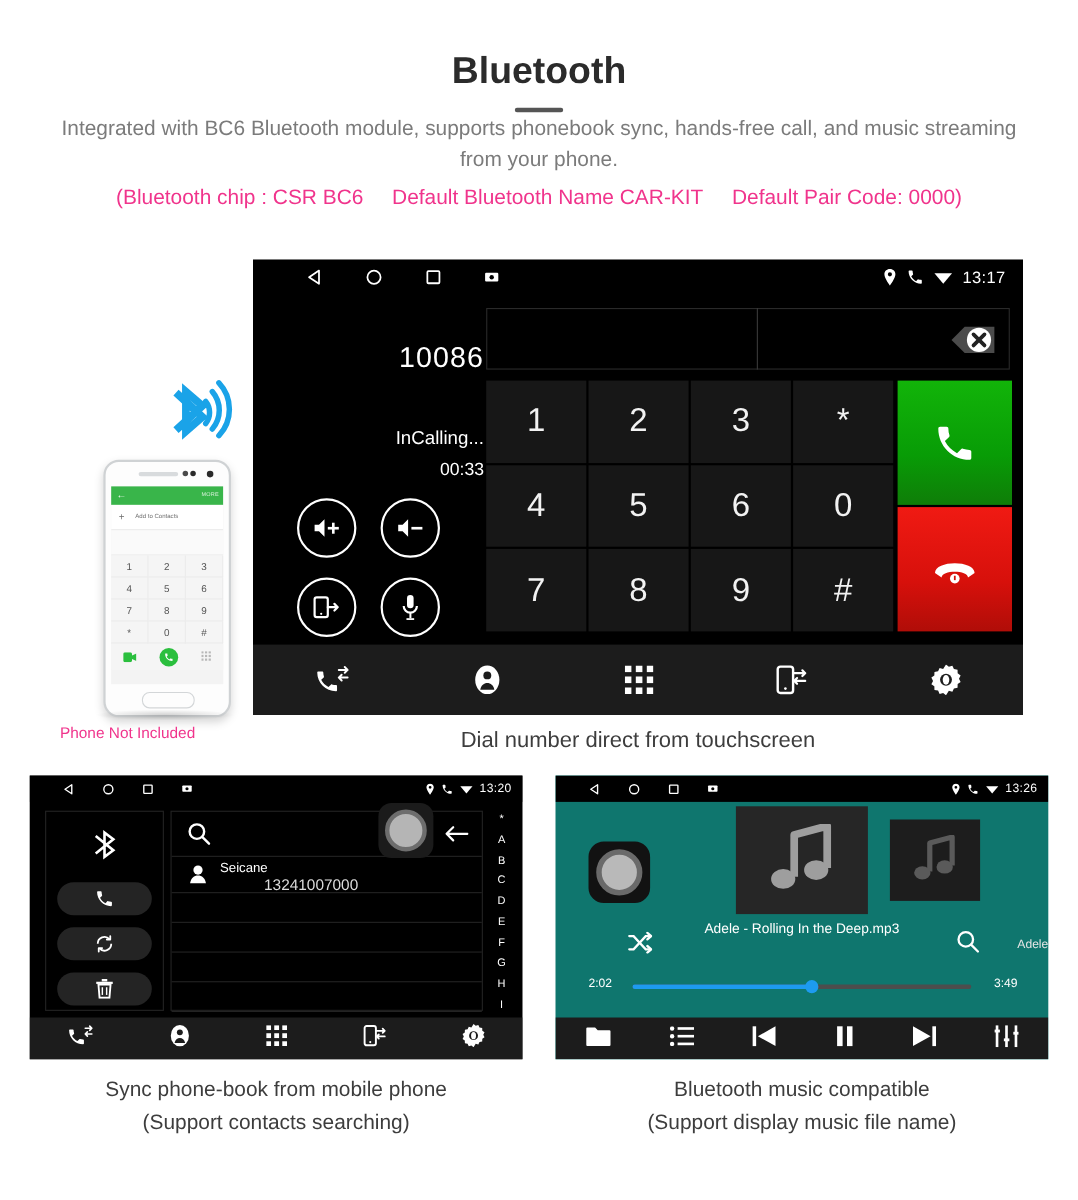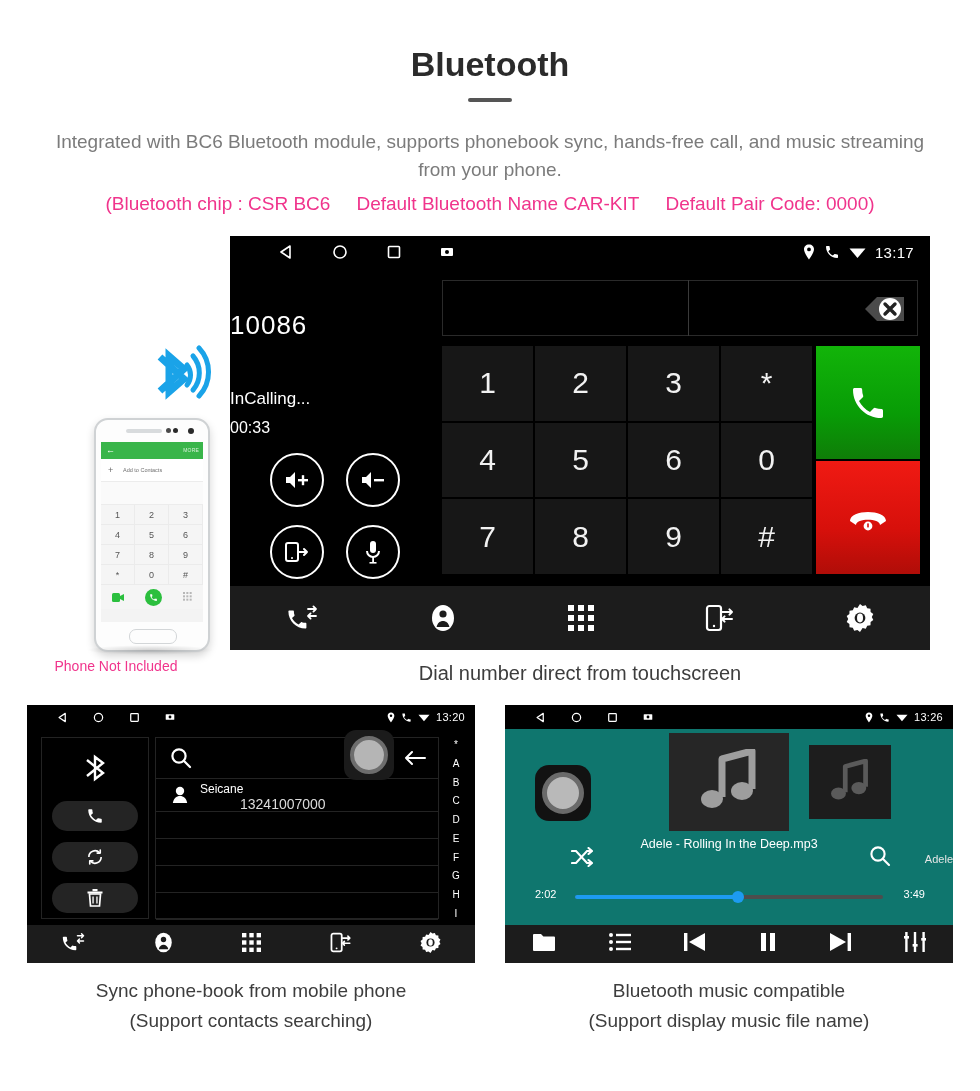--- a/index.html
+++ b/index.html
@@ -6,41 +6,41 @@
   body{
     width:980px;height:1091px;background:#ffffff;
     font-family:"Liberation Sans", sans-serif;
     color:#333;overflow:hidden;position:relative;
   }
   
   .header{padding-top:44px;text-align:center;}
   .title{font-size:34px;font-weight:bold;color:#2b2b2b;letter-spacing:0px;line-height:40px;}
   .rule{width:44px;height:4px;background:#555;margin:14px auto 0 auto;border-radius:2px;}
   .subtitle{
-    margin:26px auto 0 auto;width:880px;font-size:19px;line-height:28px;color:#7b7b7b;text-align:center;
+    margin:2px auto 0 auto;width:880px;font-size:19px;line-height:28px;color:#7b7b7b;text-align:center;
   }
   .specline{
     margin:6px auto 0 auto;width:940px;text-align:center;color:#f0348c;font-size:19px;line-height:28px;
     white-space:nowrap;
   }
   .specline .sp{display:inline-block;}
   .specline .gap{display:inline-block;width:26px;}
 
   
   .main-shot{
     position:absolute;left:230px;top:236px;width:700px;height:414px;background:#000;overflow:hidden;
   }
   .statusbar{height:32px;position:relative;background:#000;color:#fff;}
   .sb-left{position:absolute;left:48px;top:0;height:32px;display:flex;align-items:center;gap:38px;}
   .sb-right{position:absolute;right:16px;top:0;height:32px;display:flex;align-items:center;gap:9px;}
   .sb-time{font-size:15px;color:#fff;letter-spacing:.3px;}
   .nav-ico{display:block;}
 
   .dial-body{position:relative;height:318px;}
-  .num-col{position:absolute;left:0;top:0;width:210px;height:318px;color:#fff;text-align:left;}
+  .num-col{position:absolute;left:0;top:0;width:210px;height:318px;color:#fff;text-align:right;}
   .dialed-num{font-size:26px;padding-top:42px;letter-spacing:1px;}
   .call-state{font-size:17px;margin-top:48px;}
   .call-timer{font-size:16px;margin-top:10px;}
   .round-btns{margin-top:16px;display:flex;flex-wrap:wrap;justify-content:center;gap:18px 22px;padding:0 24px;}
   .rbtn{width:50px;height:50px;border:2px solid #fff;border-radius:50%;display:flex;align-items:center;justify-content:center;}
 
   .entry-row{position:absolute;left:212px;top:12px;width:478px;height:58px;}
   .entry-box{position:absolute;left:0;top:0;width:476px;height:56px;border:1px solid #2a2a2a;box-sizing:border-box;}
   .entry-div{position:absolute;left:246px;top:0;width:1px;height:56px;background:#3a3a3a;}
   .backspace{position:absolute;right:14px;top:14px;}

